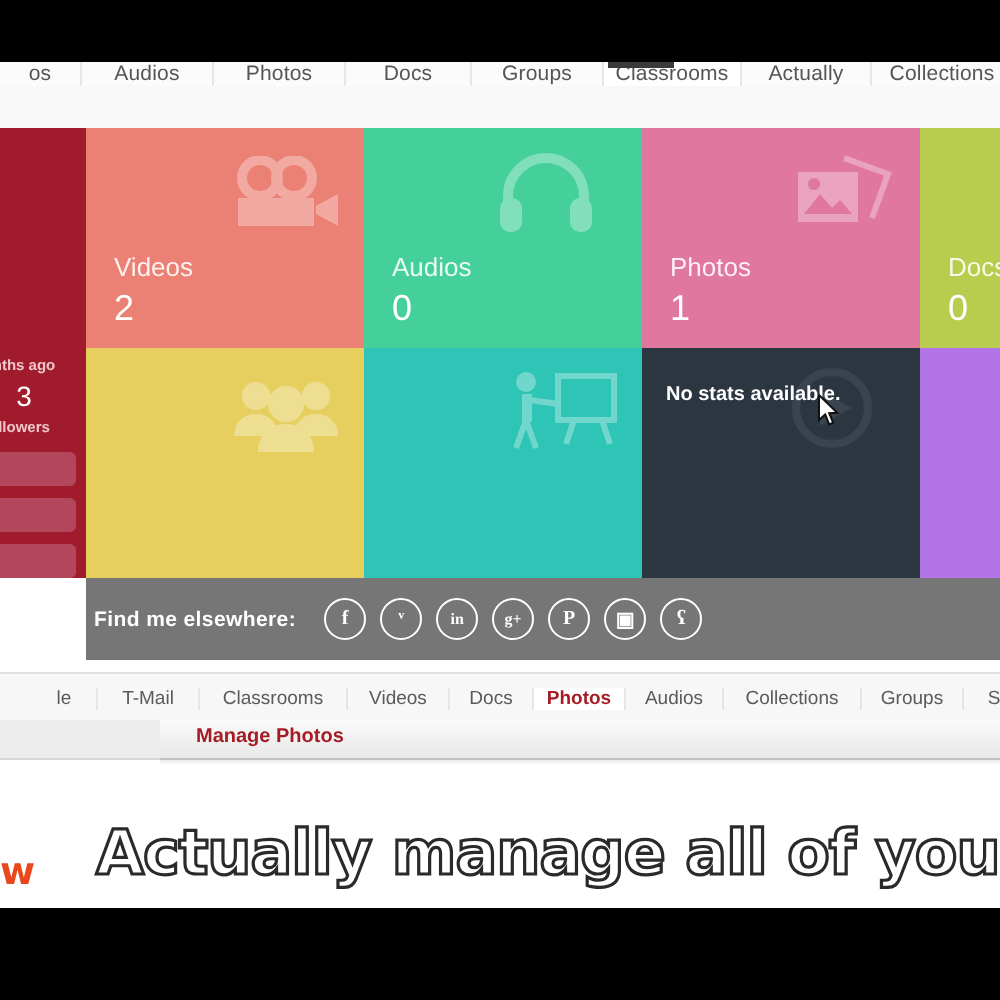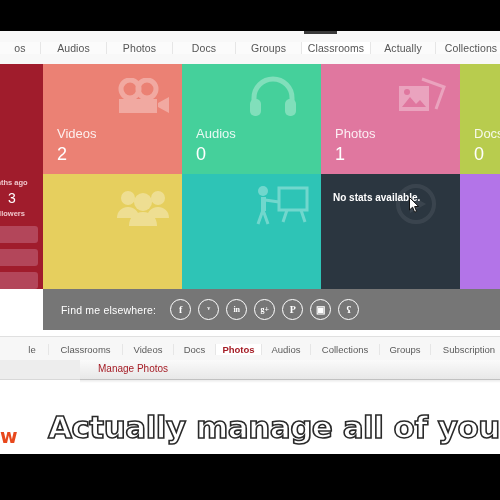--- a/index.html
+++ b/index.html
@@ -5,21 +5,21 @@
   html,body{margin:0;padding:0;background:#000;}
   body{width:500px;height:500px;overflow:hidden;
        font-family:"Liberation Sans","DejaVu Sans",sans-serif;}
   #screen{position:relative;width:500px;height:500px;overflow:hidden;background:#fff;}
 
   
   .letterbox-top{position:absolute;left:0;top:0;width:500px;height:31px;background:#000;}
 
   
   .topnav{position:absolute;left:0;top:31px;width:500px;height:33px;
-          background:#f8f8f8;border-bottom:1px solid #e3e3e3;display:flex;align-items:center;}
+          background:#f8f8f8;border-bottom:1px solid #e3e3e3;display:flex;align-items:flex-start;}
   .topnav .tn{flex:0 0 auto;display:flex;align-items:center;justify-content:center;
               border-right:1px solid #e6e6e6;color:#555;font-size:10.5px;letter-spacing:.1px;
               background:#fbfbfb;}
   .topnav .tn:first-child{border-left:none;}
   .topnav .tn.active{background:#fff;}
   .tn-mark{position:absolute;left:304px;top:31px;width:33px;height:3px;background:#3a3a3a;}
 
   
   .band{position:absolute;left:0;top:64px;width:500px;height:272px;background:#fff;}
 
@@ -54,39 +54,39 @@
   .t-docs{left:417px;top:0;width:83px;height:110px;background:#b8cc4e;}
   .t-groups{left:0;top:110px;width:139px;height:115px;background:#e6cf5e;}
   .t-class{left:139px;top:110px;width:139px;height:115px;background:#2ec4b6;}
   .t-subs{left:278px;top:110px;width:139px;height:115px;background:#2b3640;}
   .t-coll{left:417px;top:110px;width:83px;height:115px;background:#b374e8;}
   .nostats{position:absolute;left:12px;top:18px;font-size:10px;color:#fff;font-weight:bold;}
 
   
   .social{position:absolute;left:43px;top:225px;width:457px;height:41px;background:#767676;
           display:flex;align-items:center;}
-  .social .fm{margin-left:18px;color:#fff;font-size:10.5px;font-weight:normal;letter-spacing:.2px;}
+  .social .fm{margin-left:4px;color:#fff;font-size:10.5px;font-weight:bold;letter-spacing:.2px;}
   .sic{width:19px;height:19px;border:1.4px solid #fff;border-radius:50%;margin-left:7px;
        display:flex;align-items:center;justify-content:center;color:#fff;font-size:10px;
        font-weight:bold;font-family:"Liberation Serif",serif;flex:0 0 auto;}
   .social-left-edge{position:absolute;left:43px;top:225px;width:3px;height:41px;background:#8e1f2f;}
 
   .band-bottom{position:absolute;left:0;top:266px;width:500px;height:4px;background:#fff;}
 
   
   .lownav{position:absolute;left:0;top:336px;width:500px;height:24px;background:#f7f7f7;
           border-top:1px solid #e0e0e0;border-bottom:1px solid #dcdcdc;display:flex;align-items:center;padding-left:16px;}
   .lownav .ln{flex:0 0 auto;display:flex;align-items:center;justify-content:center;
               border-right:1px solid #e6e6e6;color:#5a5a5a;font-size:9.5px;background:#f7f7f7;}
   .lownav .ln.active{background:#fff;color:#a51c25;font-weight:bold;}
 
   
   .managebar{position:absolute;left:80px;top:360px;width:420px;height:19px;
              background:linear-gradient(#fafafa,#e8e8e8);border-bottom:1px solid #d4d4d4;}
-  .managebar .mtxt{position:absolute;left:18px;top:3px;font-size:10px;font-weight:normal;color:#a51c25;}
+  .managebar .mtxt{position:absolute;left:18px;top:3px;font-size:10px;font-weight:bold;color:#a51c25;}
   .managebar-shadow{position:absolute;left:80px;top:379px;width:420px;height:4px;
              background:linear-gradient(rgba(0,0,0,.10),rgba(0,0,0,0));}
   .lowstub{position:absolute;left:0;top:360px;width:80px;height:19px;background:#ededed;
            border-bottom:1px solid #d8d8d8;}
 
   
   .promo{position:absolute;left:0;top:383px;width:500px;height:117px;background:#fff;overflow:hidden;}
   .ghost{position:absolute;left:118px;top:-4px;font-size:34px;font-weight:bold;color:#f0c9c6;
          font-family:"DejaVu Sans",sans-serif;letter-spacing:1px;opacity:.55;}
   .bigline{position:absolute;left:48px;top:26px;font-size:31px;font-weight:bold;color:#fff;
@@ -223,20 +223,21 @@
       </div>
     <div class="band-bottom"></div>
   </div>
 
   <svg class="cursor" viewBox="0 0 11 17">
     <path d="M0.5 0.5 L0.5 13 L3.6 10.2 L5.6 15.2 L7.6 14.4 L5.6 9.6 L9.6 9.4 Z" fill="#fff" stroke="#111" stroke-width="1"></path>
   </svg>
 
   <div class="lownav" id="lownav">
       <div class="ln" style="width: 32px;">le</div>
+      <div class="ln" style="width: 50px;">T-Mail</div>
       <div class="ln" style="width: 73px;">Classrooms</div>
       <div class="ln" style="width: 50px;">Videos</div>
       <div class="ln" style="width: 41px;">Docs</div>
       <div class="ln active" style="width: 45px;">Photos</div>
       <div class="ln" style="width: 48px;">Audios</div>
       <div class="ln" style="width: 68px;">Collections</div>
       <div class="ln" style="width: 50px;">Groups</div>
       <div class="ln" style="width: 76px;">Subscription</div>
     </div>
 

